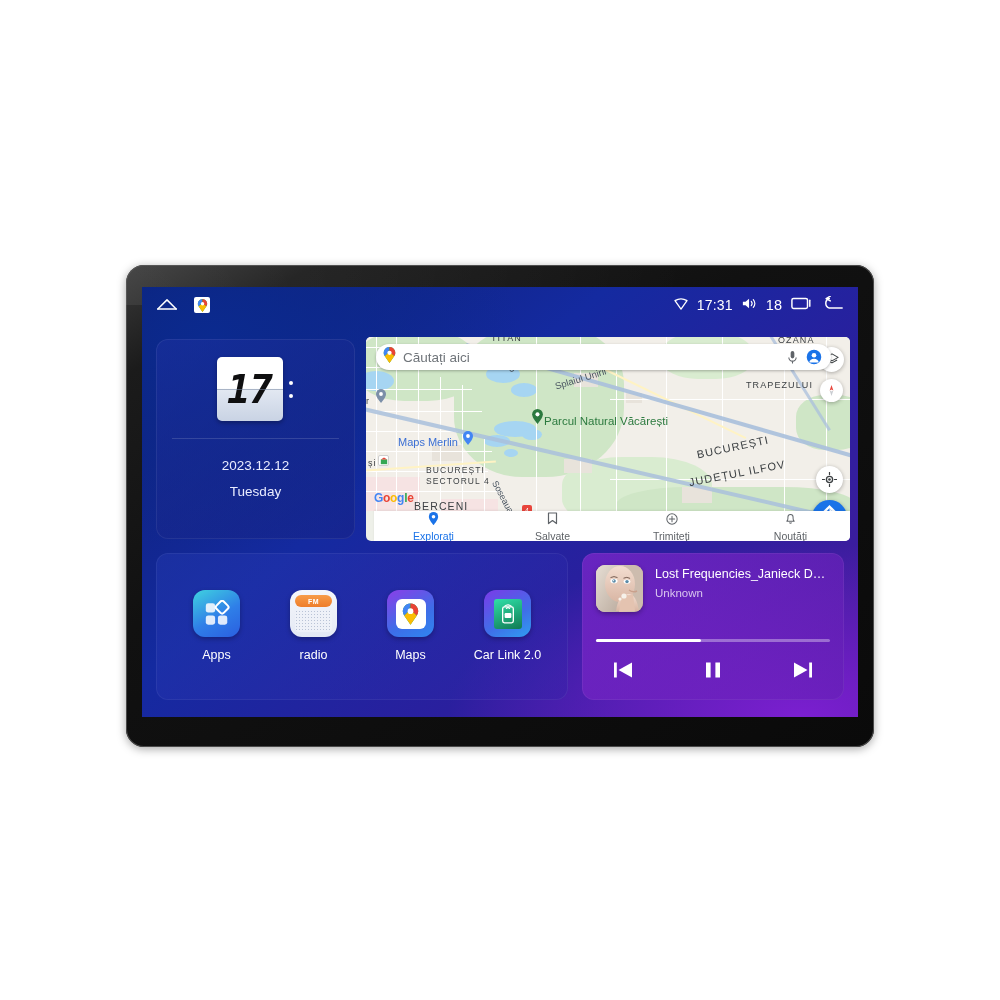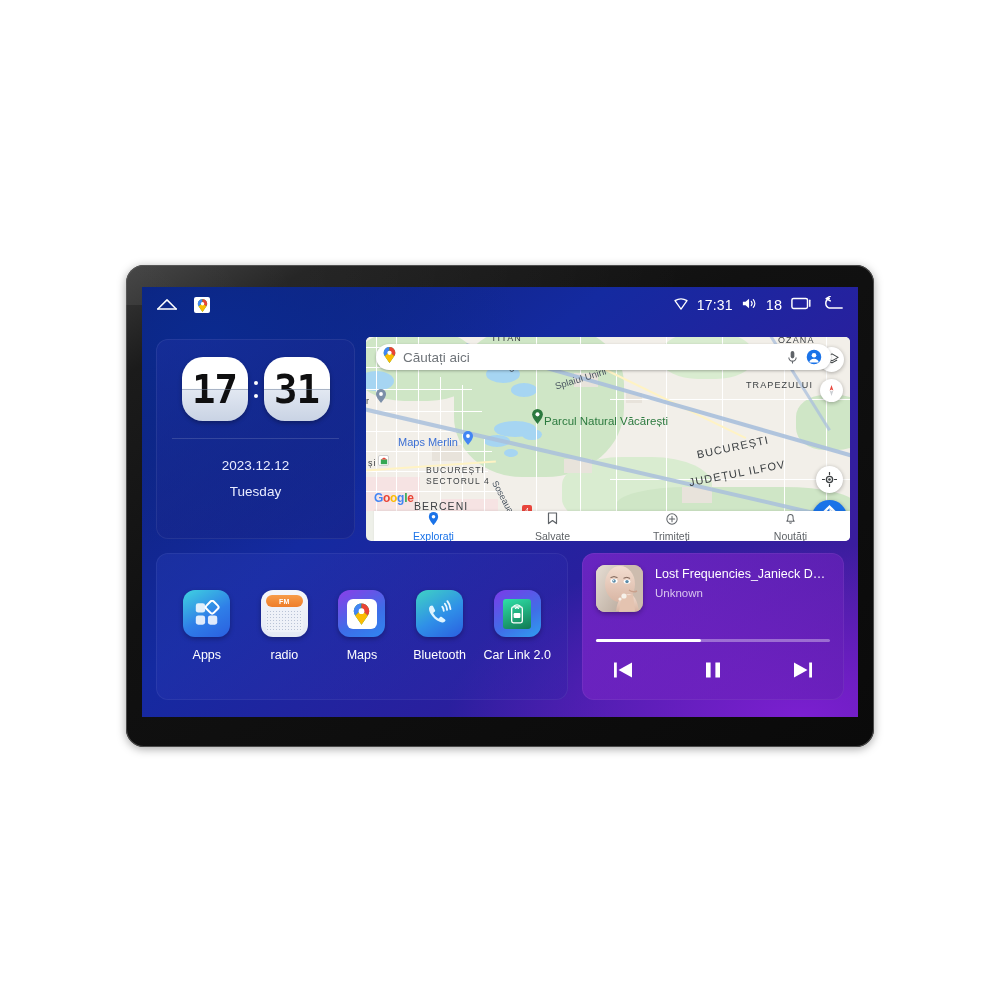--- a/index.html
+++ b/index.html
@@ -56,24 +56,25 @@
 
   
   #clock-widget {
     position:absolute; left:14px; top:52px; width:199px; height:200px;
     background: linear-gradient(145deg, rgba(28,48,160,.55), rgba(22,30,120,.40));
     border-radius: 12px;
     box-shadow: inset 0 0 0 1px rgba(255,255,255,.07);
   }
   .flip-row { display:flex; align-items:center; justify-content:center; gap:4px; padding-top:18px; }
   .flip-card {
-    position:relative; width:66px; height:64px; border-radius:21px;
+    position:relative; width:66px; height:64px; border-radius:5px;
     background: linear-gradient(180deg,#ffffff 0%, #ffffff 49%, #e2e8f2 51%, #c9d3e4 100%);
     display:flex; align-items:center; justify-content:center;
     box-shadow: 0 2px 4px rgba(0,0,0,.30);
+    font-style: italic;
   }
   .flip-card::after{
     content:""; position:absolute; left:0; right:0; top:50%; height:1px;
     background: rgba(120,135,160,.55);
   }
   .flip-digits {
     font-family: "DejaVu Sans Mono", monospace;
     font-size: 39px; font-weight:700; color:#0f0f10; letter-spacing:-1px;
     line-height:1;
   }
@@ -280,23 +281,20 @@
 
     <div id="clock-widget">
       <div class="flip-row">
         <div class="flip-card">
           <span class="flip-digits">17</span>
         </div>
         <div class="flip-colon">
             <i></i>
             <i></i>
           </div>
-        <div class="flip-card">
-          <span class="flip-digits">31</span>
-        </div>
       </div>
       <div class="clock-divider"></div>
       <div class="clock-date">2023.12.12</div>
       <div class="clock-day">Tuesday</div>
     </div>
 
     <div id="maps-card">
 
       <div id="map-canvas">
 
@@ -523,31 +521,20 @@
               <path d="M3 17 12 30 21 17 12 9z" fill="#FBBC04"></path>
               <path d="M12 0a11 11 0 0 0-9 17l7-7z" fill="#4285F4"></path>
               <path d="M21 17A11 11 0 0 0 12 0v9z" fill="#EA4335"></path>
               <circle cx="12" cy="11" r="4" fill="#fff"></circle>
             </svg>
           </div>
         </div>
         <span class="app-label">Maps</span>
       </div>
 
-      <div class="app-item">
-        <div class="app-tile tile-bt">
-          <svg width="30" height="28" viewBox="0 0 32 30">
-            <path d="M5.5 6.5c-1.6 1.7-1.8 4 0 7.4 2.2 4.2 6.5 8 10.3 9.5 2.7 1.1 4.6.6 5.8-1 .5-.7.3-1.3-.5-1.9l-3.2-2.2c-.8-.5-1.4-.4-2 .2l-.9 1c-.4.4-.8.4-1.3.1-1.9-1.2-3.7-3.1-4.8-5.1-.3-.5-.2-.9.2-1.2l1.1-.8c.7-.5.8-1.1.4-1.9L8.6 6.8c-.5-.9-1.2-1.1-1.9-.6z" fill="#dff4ff"></path>
-            <path d="M20 11.5a7 7 0 0 0-1.6-4.4" fill="none" stroke="#eaf7ff" stroke-width="2" stroke-linecap="round"></path>
-            <path d="M23.6 10.6A11 11 0 0 0 21.2 4" fill="none" stroke="#eaf7ff" stroke-width="2" stroke-linecap="round"></path>
-            <path d="M27.2 9.6A15 15 0 0 0 23.9 1.2" fill="none" stroke="#eaf7ff" stroke-width="2" stroke-linecap="round"></path>
-          </svg>
-        </div>
-        <span class="app-label">Bluetooth</span>
-      </div>
 
       <div class="app-item">
         <div class="app-tile tile-carlink">
           <div class="carlink-inner">
             <svg width="16" height="22" viewBox="0 0 18 24">
               <rect x="3" y="4" width="12" height="18" rx="2" fill="none" stroke="#fff" stroke-width="1.5"></rect>
               <rect x="5.2" y="11" width="7.6" height="5.5" rx="1.2" fill="#fff"></rect>
               <path d="M5.4 3.2a5 5 0 0 1 7.2 0" fill="none" stroke="#fff" stroke-width="1.4" stroke-linecap="round"></path>
               <path d="M7.2 5.6a2.6 2.6 0 0 1 3.6 0" fill="none" stroke="#fff" stroke-width="1.3" stroke-linecap="round"></path>
             </svg>

